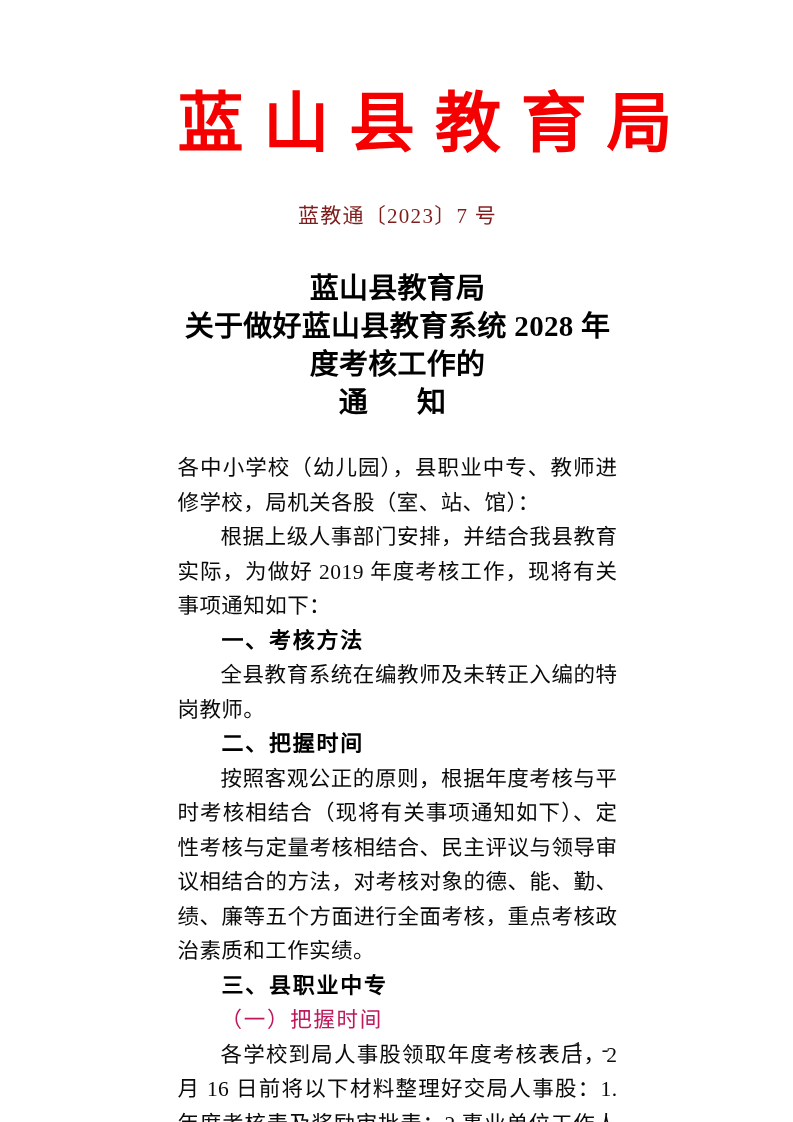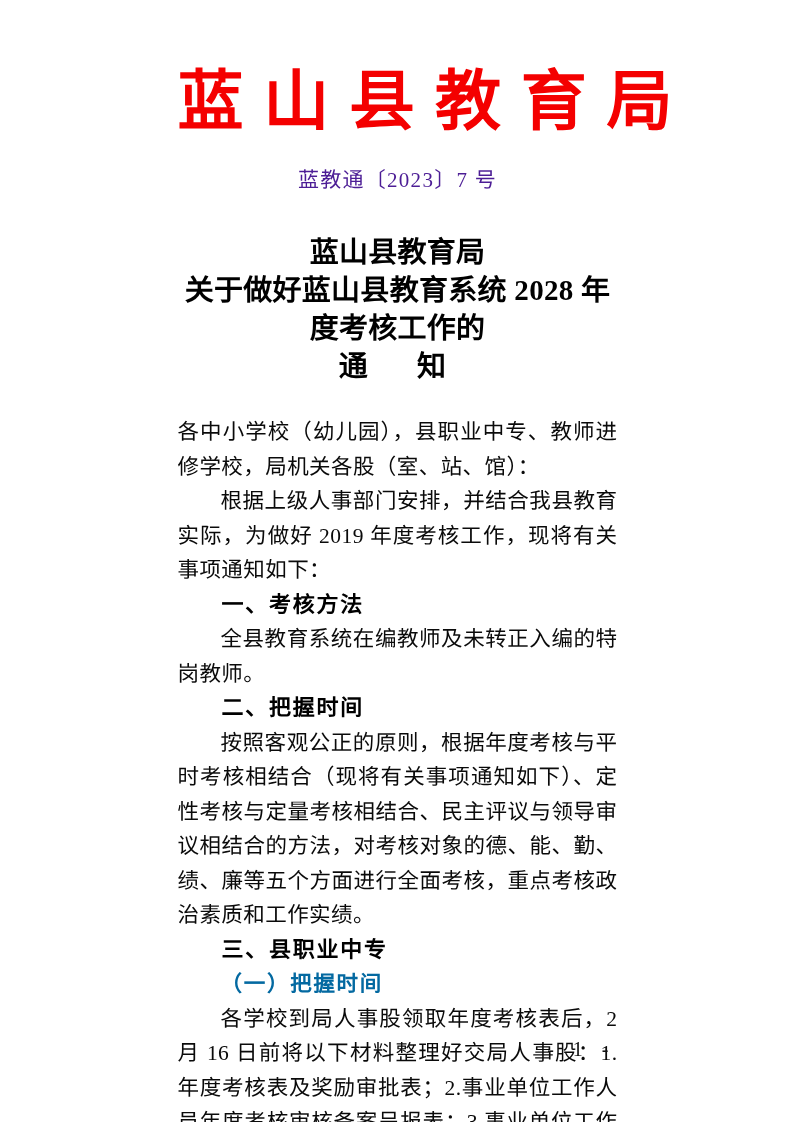--- a/index.html
+++ b/index.html
@@ -8,42 +8,42 @@
     background: #ffffff;
   }
   .page {
     position: relative;
     width: 638px;
     height: 1122px;
     margin: 0 auto;
     background: #ffffff;
     overflow: hidden;
     box-sizing: border-box;
-    padding: 64px 98px 0 100px;
+    padding: 86px 98px 0 100px;
     color: #000000;
     font-family: "Liberation Serif", "DejaVu Serif", serif;
   }
   .agency-title {
     margin: 0;
     text-align: center;
     font-size: 66px;
     line-height: 1.15;
     font-weight: 700;
     color: #f40000;
     letter-spacing: 0.30em;
     white-space: nowrap;
     font-family: "Liberation Serif", "DejaVu Serif", serif;
   }
   .doc-number {
-    margin-top: 28px;
+    margin-top: 42px;
     text-align: center;
     font-size: 21px;
     line-height: 1.2;
     letter-spacing: 0.06em;
-    color: #4c1d95;
+    color: #7f1d1d;
   }
   .doc-title {
     margin-top: 40px;
     text-align: center;
     font-weight: 700;
     font-size: 29px;
     line-height: 38px;
     color: #000000;
   }
   .doc-title .title-line {
@@ -76,26 +76,26 @@
     text-indent: 2em;
     text-align: left;
     letter-spacing: 0.08em;
     font-family: "Liberation Sans", "DejaVu Sans", sans-serif;
     color: #000000;
   }
   .doc-body h3 {
     margin: 0;
     font-size: 21.5px;
     line-height: 34.5px;
-    font-weight: 700;
+    font-weight: 400;
     text-indent: 2em;
     text-align: left;
     letter-spacing: 0.08em;
     font-family: "Liberation Serif", "DejaVu Serif", serif;
-    color: #0369a1;
+    color: #be185d;
   }
   .page-number {
     position: absolute;
     right: 100px;
     top: 1038px;
     font-size: 20px;
     letter-spacing: 0.35em;
     color: #111111;
   }
 </style>

